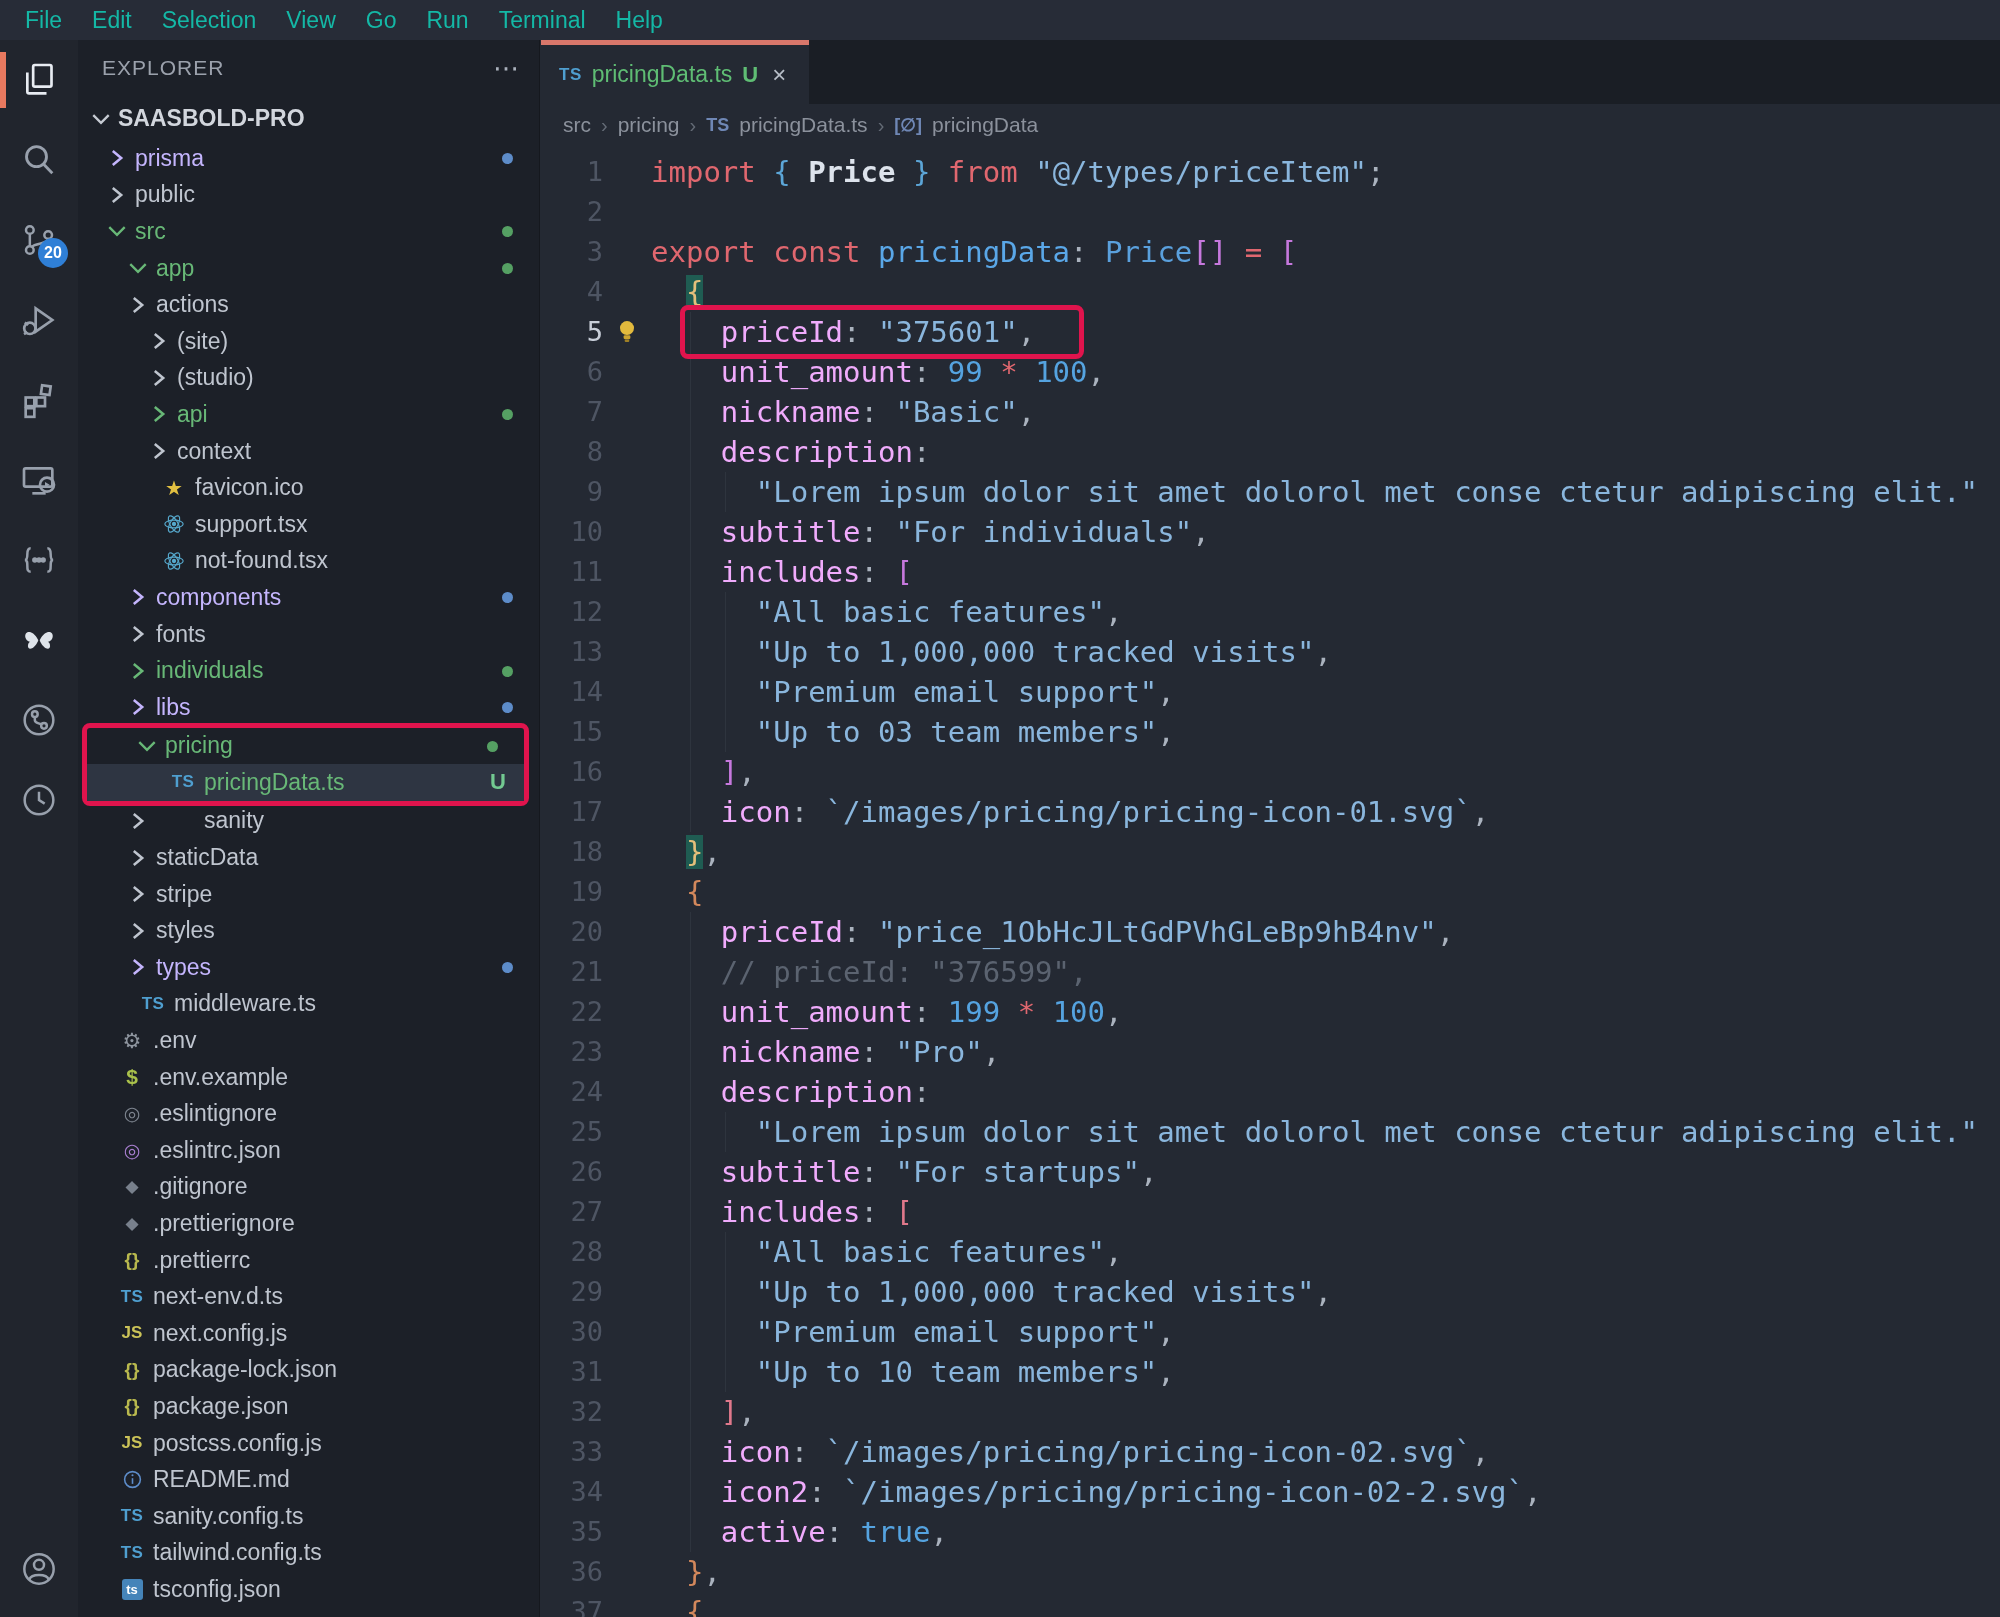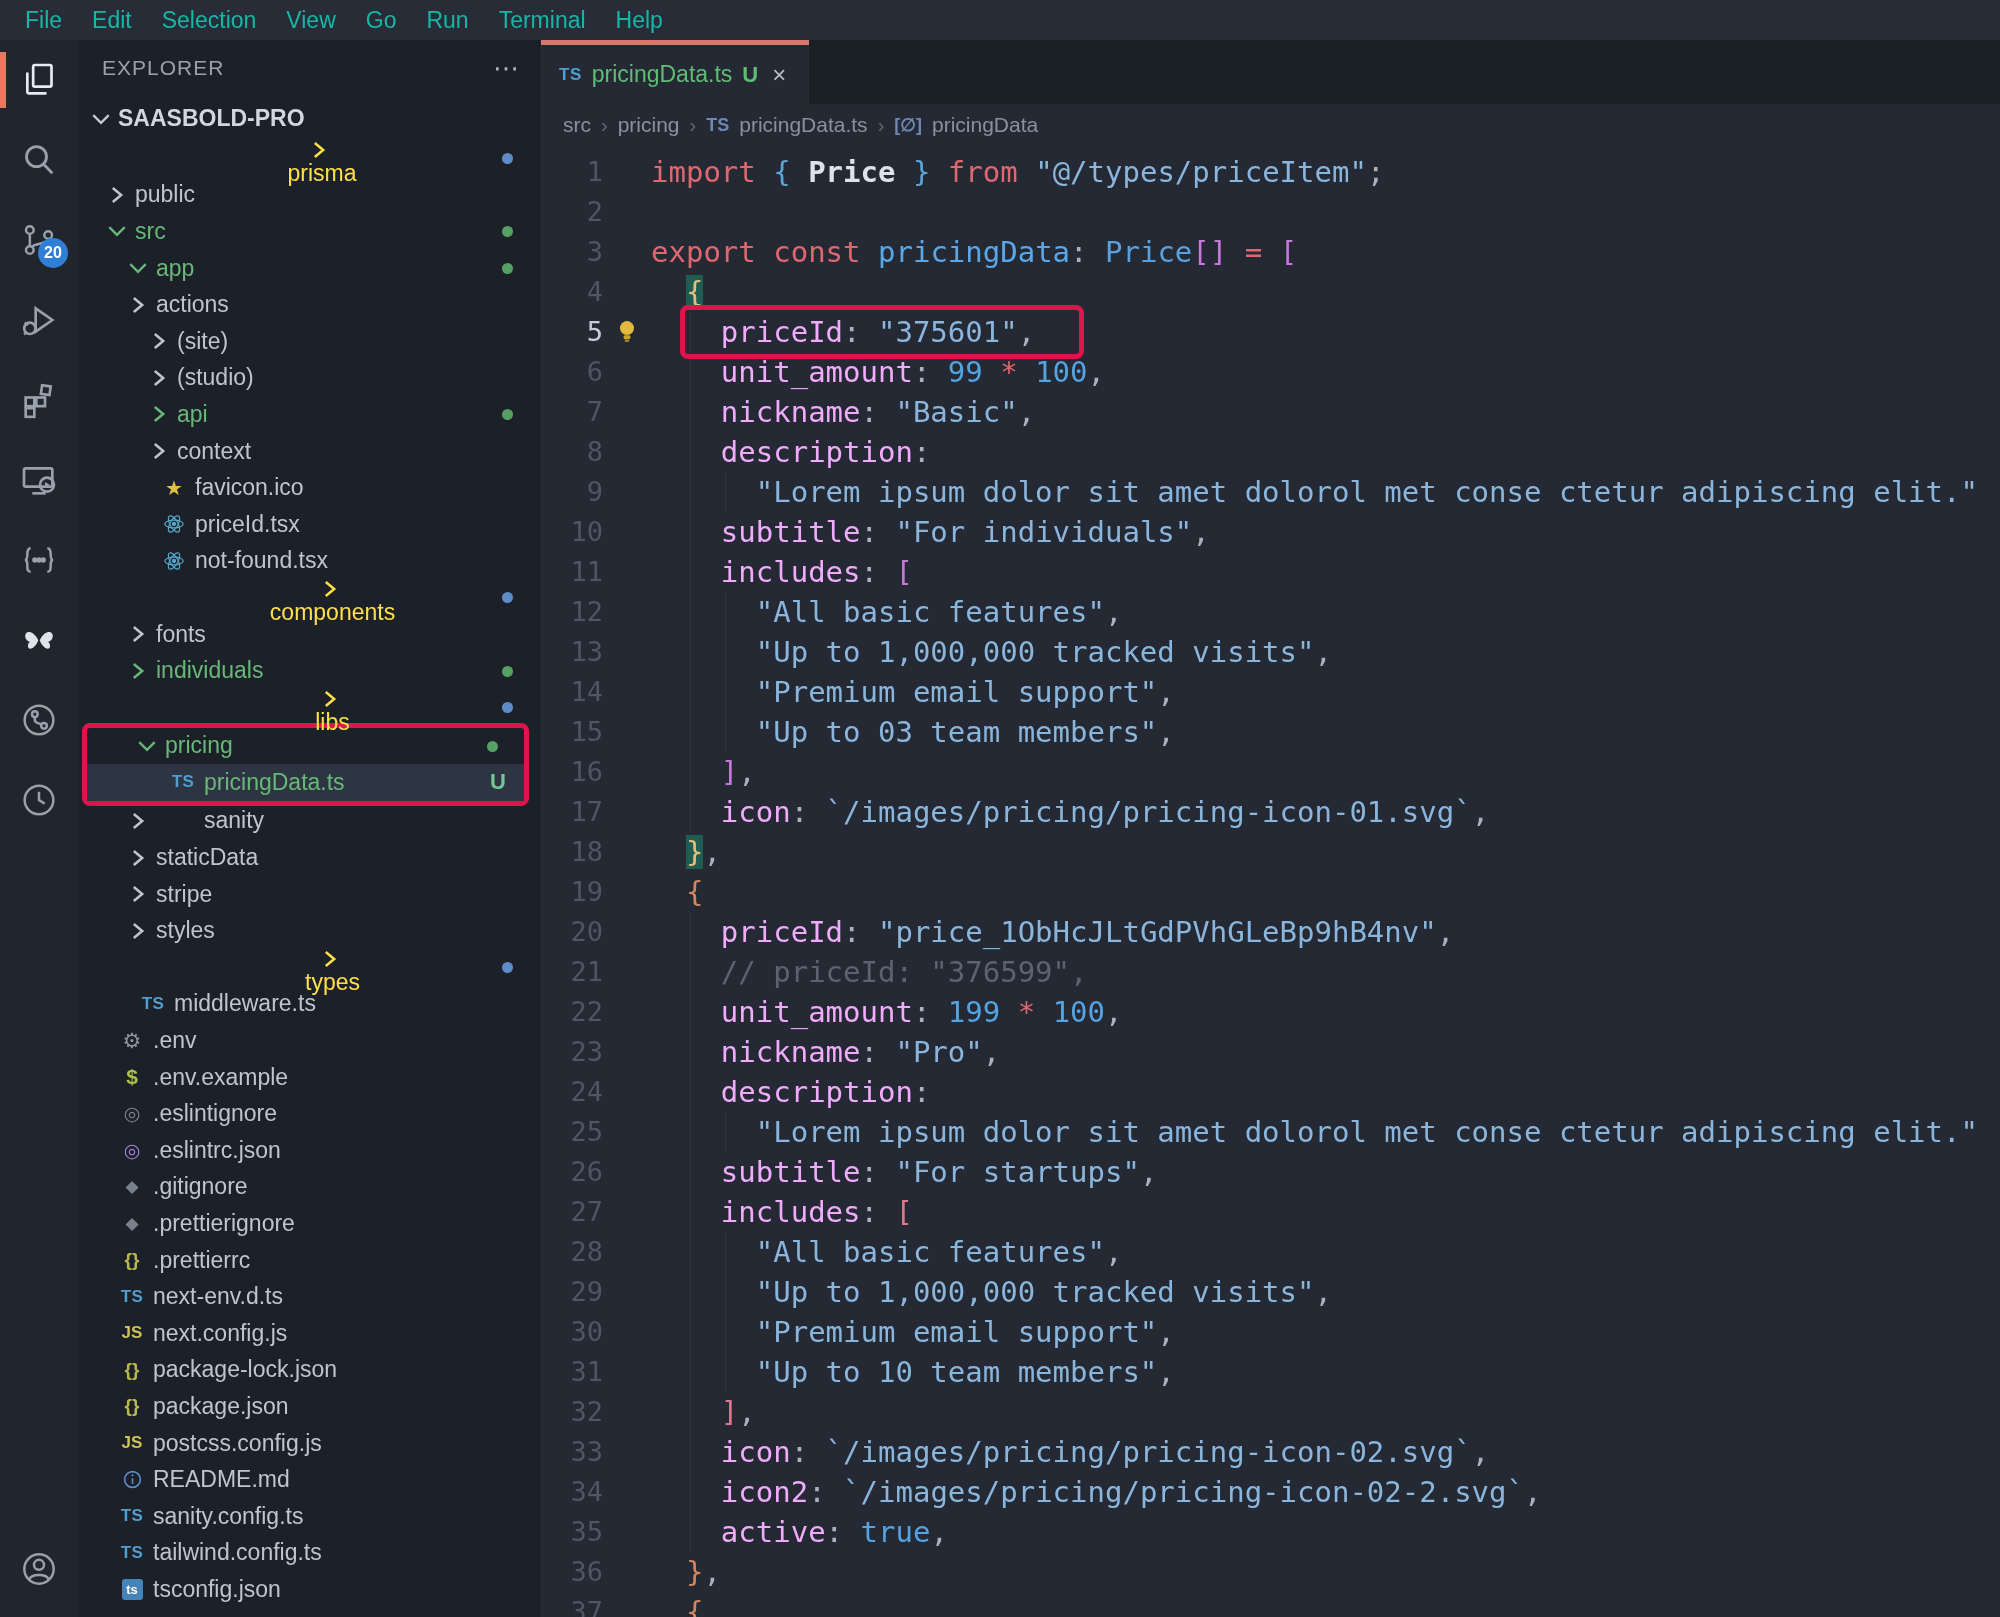--- a/index.html
+++ b/index.html
@@ -41,21 +41,21 @@
     font-size:23px; position:relative; cursor:pointer; }
   .trow.selected { background:#2e3542; }
   .trow .chev { width:24px; display:flex; justify-content:center; margin-right:6px; }
   .trow .ficon { width:30px; display:flex; justify-content:center; margin-right:6px;
     font-size:20px; }
   .trow .lbl { white-space:nowrap; }
   .trow .dot { position:absolute; right:26px; top:50%; margin-top:-5px;
     width:11px; height:11px; border-radius:50%; }
   .trow .gbadge { position:absolute; right:18px; color:#73c991; font-size:22px;
     font-weight:bold; }
-  .c-default { color:#bfc5cf; } .c-blue { color:#fde047;flex-direction:column; } .c-green { color:#68b877; }
+  .c-default { color:#bfc5cf; } .c-blue { color:#c4b5fd; } .c-green { color:#68b877; }
   .dot-blue { background:#5d8cc9; } .dot-green { background:#55a063; }
   .anno-box { border:5px solid #e0144d; border-radius:8px; margin:-3px 10px -3px 4px; }
 
   .ts-badge { color:#4f9fd0; font-weight:bold; font-size:17px; letter-spacing:0.5px; }
   .js-badge { color:#cbc358; font-weight:bold; font-size:17px; }
   .braces-y { color:#b9b94e; font-weight:bold; font-size:19px; }
   .gear-ic { color:#8e959f; font-size:21px; }
   .dollar-ic { color:#a9c14b; font-weight:bold; font-size:21px; }
   .eslint-gray { color:#7d848f; font-size:19px; } .eslint-purple { color:#a97fd1; font-size:19px; }
   .diamond-ic { color:#78808c; font-size:17px; }
@@ -294,21 +294,21 @@
         </div>
         <div class="trow c-default" style="padding-left: 69px;">
           <span class="ficon" style="margin-left: 12px;">
             <svg width="22" height="22" viewBox="0 0 24 24" fill="none" stroke="#56a8cc" stroke-width="1.3">
               <ellipse cx="12" cy="12" rx="10" ry="4.2"></ellipse>
               <ellipse cx="12" cy="12" rx="10" ry="4.2" transform="rotate(60 12 12)"></ellipse>
               <ellipse cx="12" cy="12" rx="10" ry="4.2" transform="rotate(120 12 12)"></ellipse>
               <circle cx="12" cy="12" r="1.7" fill="#56a8cc"></circle>
             </svg>
           </span>
-          <span class="lbl">priceId.tsx</span>
+          <span class="lbl">support.tsx</span>
         </div>
         <div class="trow c-default" style="padding-left: 69px;">
           <span class="ficon" style="margin-left: 12px;">
             <svg width="22" height="22" viewBox="0 0 24 24" fill="none" stroke="#56a8cc" stroke-width="1.3">
               <ellipse cx="12" cy="12" rx="10" ry="4.2"></ellipse>
               <ellipse cx="12" cy="12" rx="10" ry="4.2" transform="rotate(60 12 12)"></ellipse>
               <ellipse cx="12" cy="12" rx="10" ry="4.2" transform="rotate(120 12 12)"></ellipse>
               <circle cx="12" cy="12" r="1.7" fill="#56a8cc"></circle>
             </svg>
           </span>

